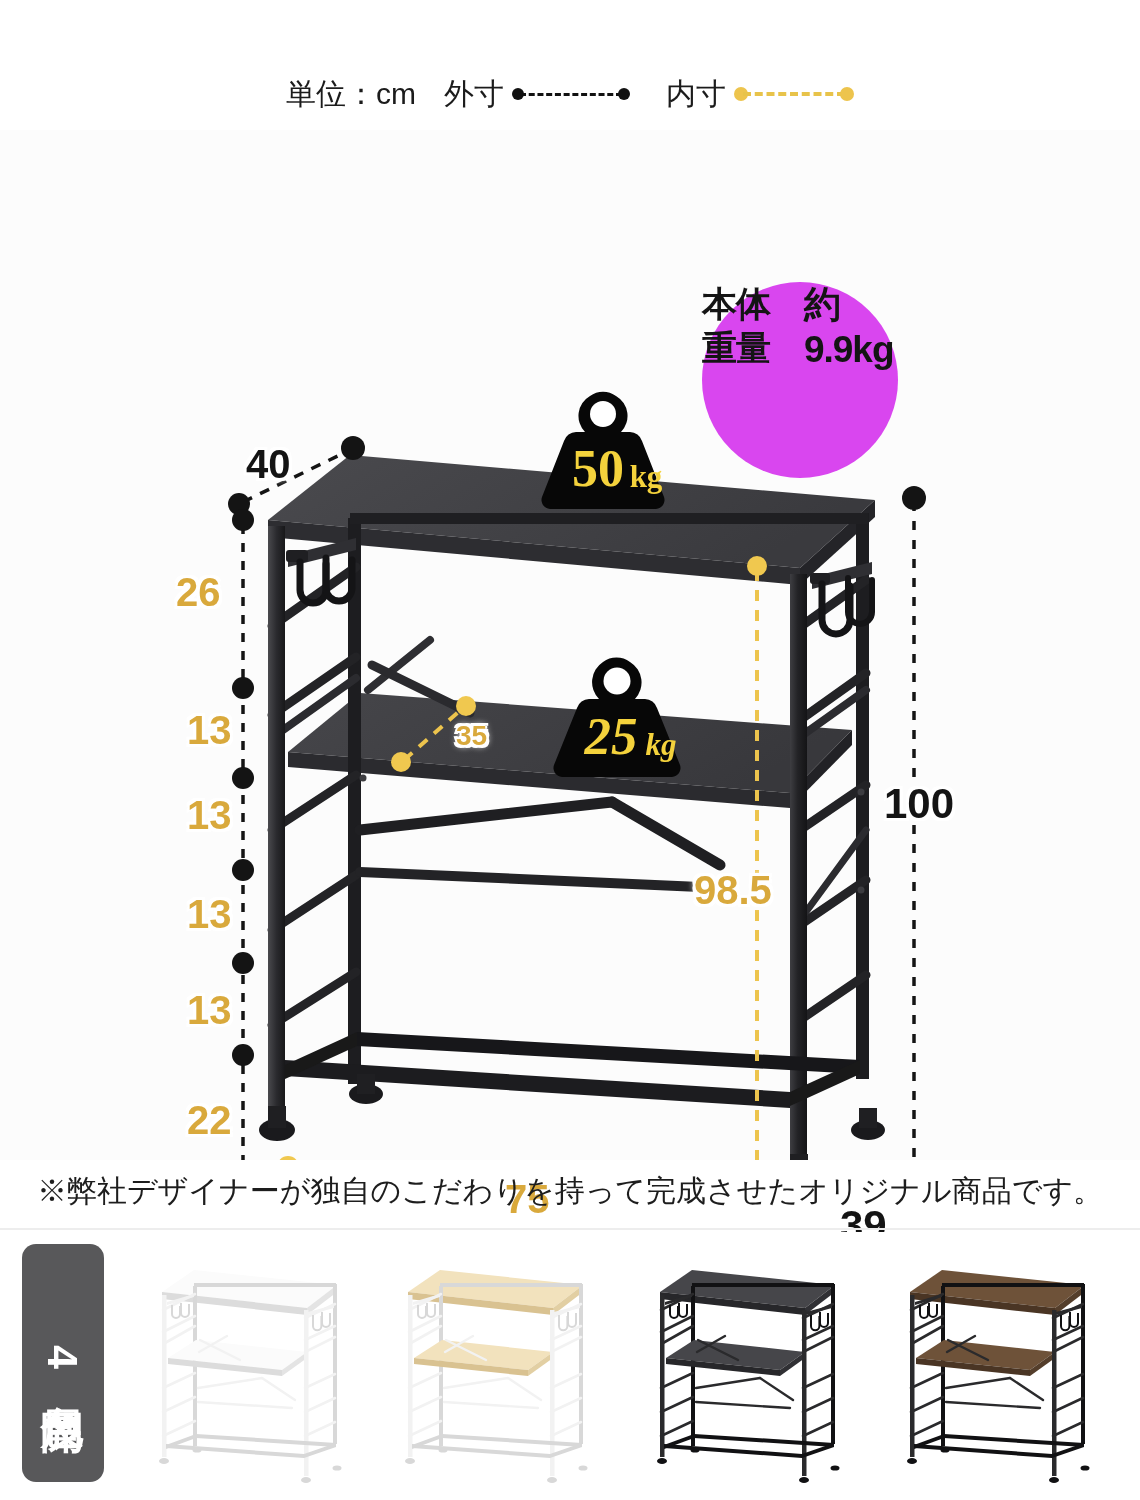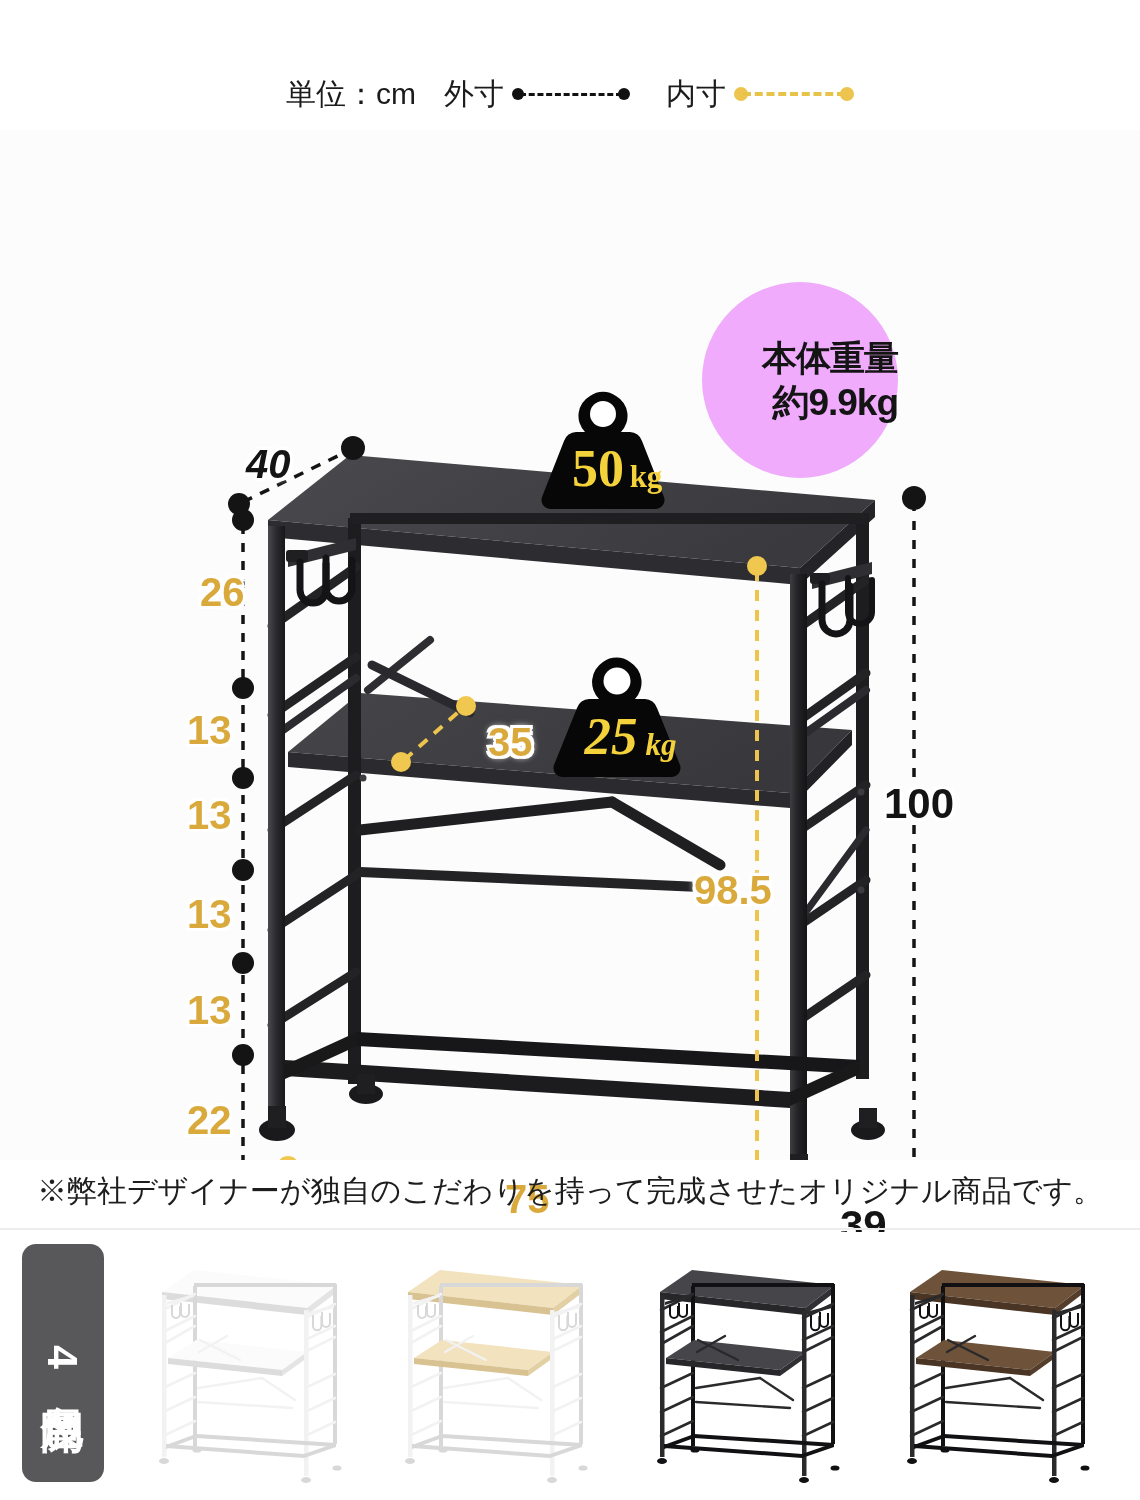--- a/index.html
+++ b/index.html
@@ -34,21 +34,21 @@
   .legend-sample .dot.r{right:0;}
   #legend-inner-sample .dot{background:#edc44d;width:14px;height:14px;top:2px;}
 
   
   #diagram{position:absolute;left:0;top:130px;width:1140px;height:1030px;background:#fdfdfd;}
   #diagram-bg{position:absolute;inset:0;background:#fcfcfc;}
 
   
   #weight-badge{
     position:absolute;left:702px;top:152px;width:196px;height:196px;border-radius:50%;
-    background:#f0abfc;display:flex;flex-direction:column;align-items:flex-end;justify-content:center;
+    background:#d946ef;display:flex;flex-direction:row;align-items:flex-start;justify-content:center;
     box-shadow:0 0 0 0 rgba(0,0,0,0);
   }
   #weight-badge .l1{font-size:35px;font-weight:bold;color:#141414;line-height:44px;letter-spacing:-1px;}
   #weight-badge .l2{font-size:37px;font-weight:bold;color:#141414;line-height:45px;letter-spacing:-1px;}
 
   
   .wt{position:absolute;}
   .wt svg{display:block;}
   #weight-50{left:528px;top:258px;width:150px;height:122px;}
   #weight-25{left:540px;top:524px;width:154px;height:124px;font-style:italic;}
@@ -56,30 +56,30 @@
   
   .dim{position:absolute;white-space:nowrap;font-weight:bold;}
   .dim.black{color:#141414;}
   .dim.gold{color:#d9a93c;}
   .halo{
      text-shadow:
       2px 0 0 #fff,-2px 0 0 #fff,0 2px 0 #fff,0 -2px 0 #fff,
       3px 3px 0 #fff,-3px 3px 0 #fff,3px -3px 0 #fff,-3px -3px 0 #fff,
       0 0 7px #fff,0 0 9px #fff;
   }
-  #dim-40{left:246px;top:312px;font-size:40px;font-style:italic;}
-  #dim-26{left:200px;top:440px;font-size:40px;}
+  #dim-40{left:246px;top:312px;font-size:40px;}
+  #dim-26{left:176px;top:440px;font-size:40px;}
   #dim-13a{left:187px;top:578px;font-size:40px;}
   #dim-13b{left:187px;top:663px;font-size:40px;}
   #dim-13c{left:187px;top:762px;font-size:40px;}
   #dim-13d{left:187px;top:858px;font-size:40px;}
   #dim-22{left:187px;top:968px;font-size:40px;}
   #dim-100{left:884px;top:650px;font-size:42px;}
   #dim-985{left:694px;top:738px;font-size:40px;}
-  #dim-35{left:456px;top:590px;font-size:40px;margin-left:32px;}
+  #dim-35{left:456px;top:590px;font-size:28px;}
   #dim-75{left:505px;top:1047px;font-size:40px;}
   #dim-80{left:504px;top:1095px;font-size:42px;}
   #dim-39{left:840px;top:1072px;font-size:42px;}
 
   
   #caption{
     position:absolute;left:0;top:1172px;width:1140px;text-align:center;
     font-size:30px;color:#1d1d1d;font-weight:500;line-height:38px;white-space:nowrap;
     font-family:"Liberation Serif","DejaVu Serif",serif;
   }

